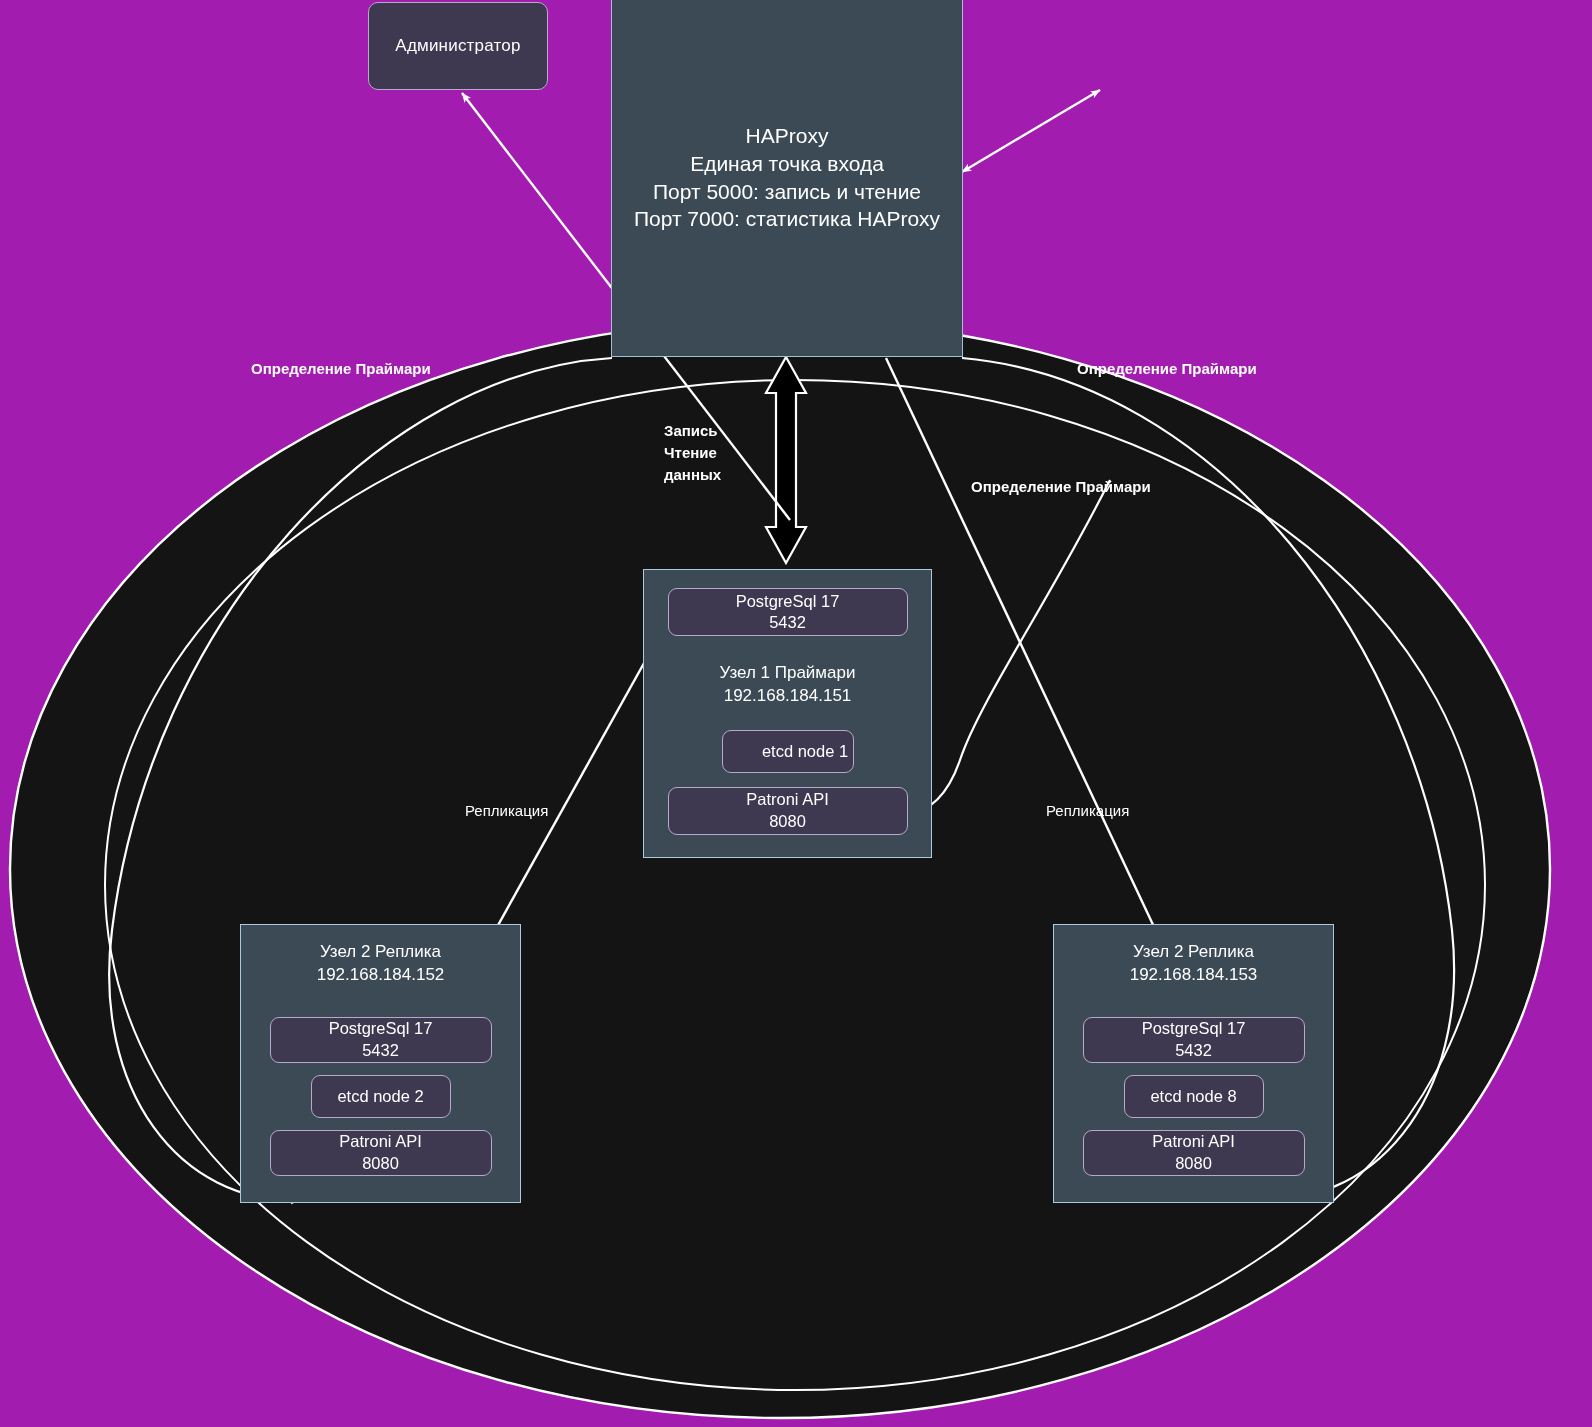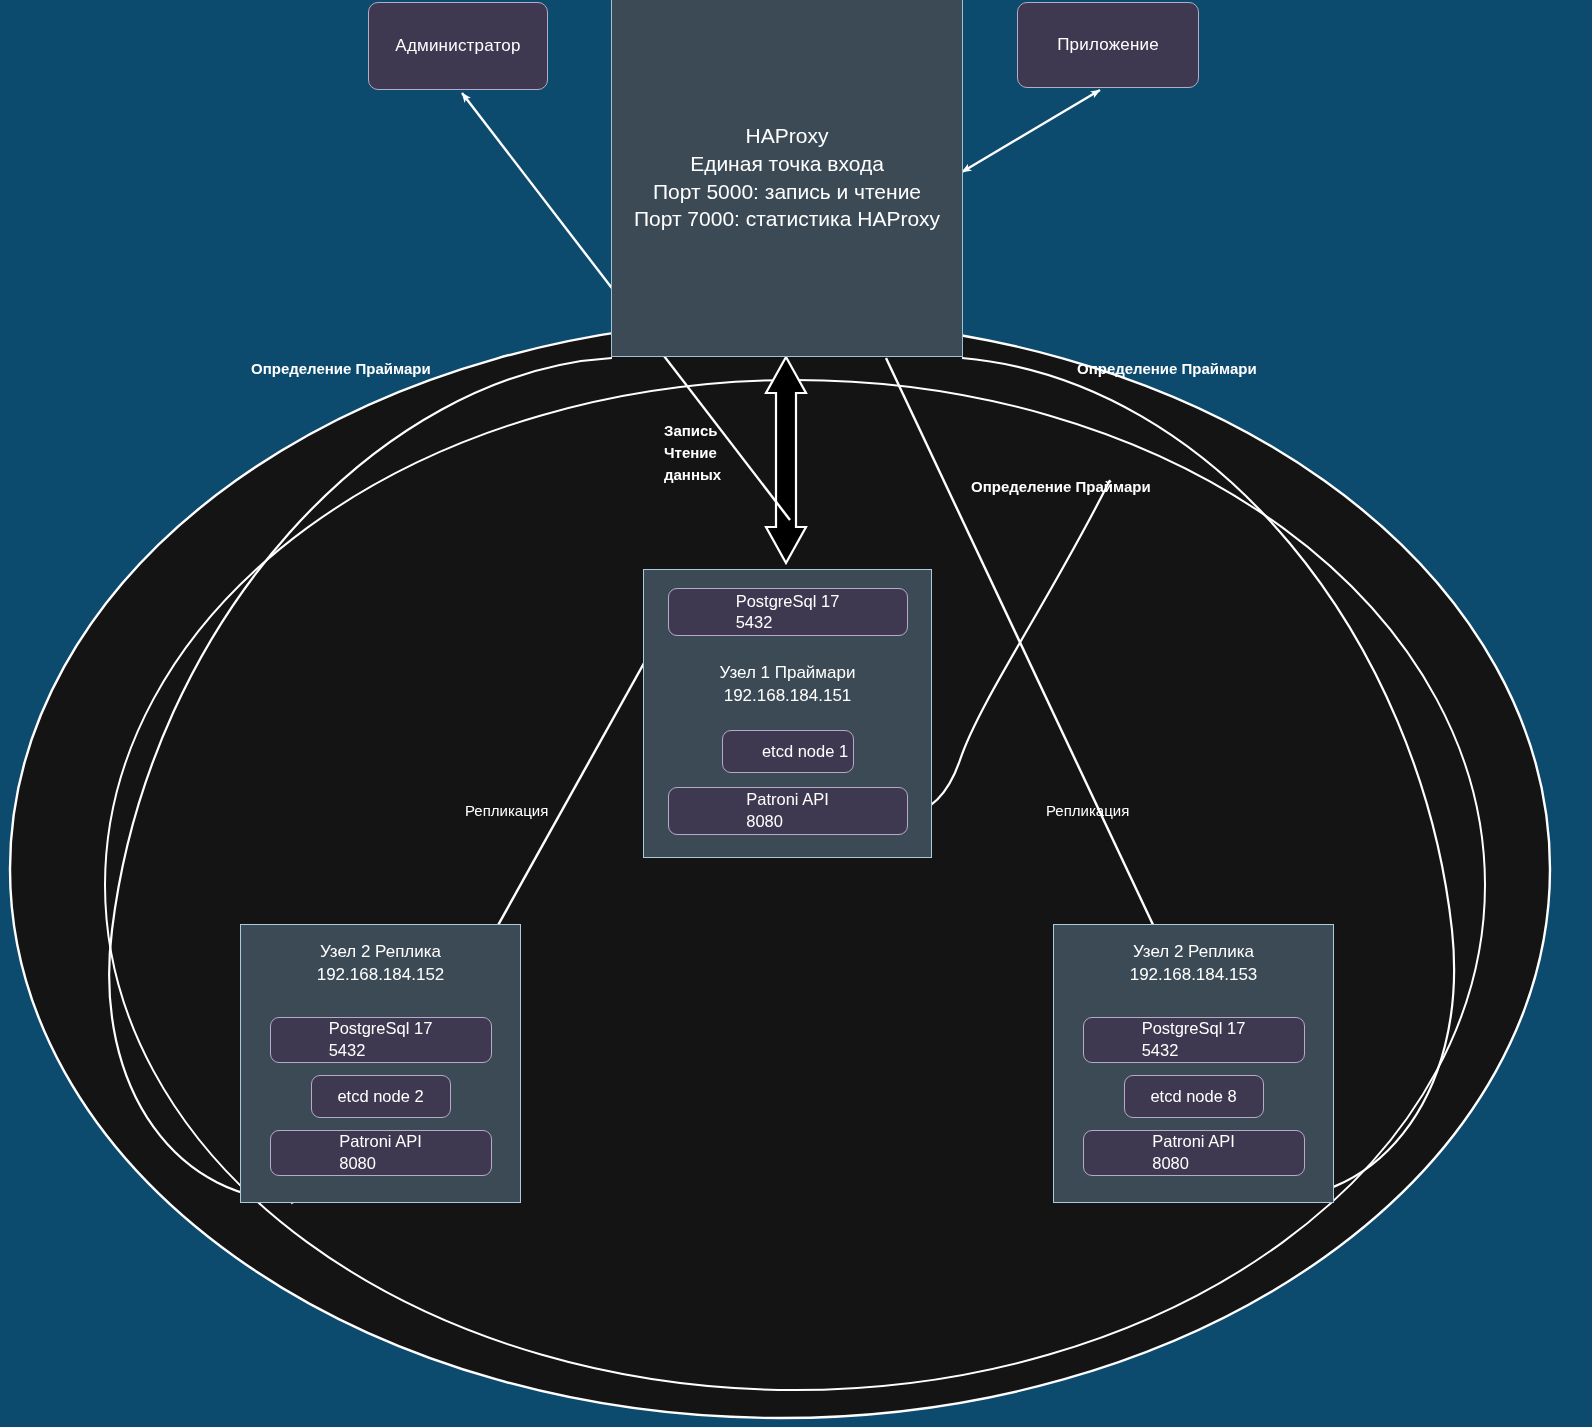--- a/index.html
+++ b/index.html
@@ -2,21 +2,21 @@
 <html><head>
 <meta charset="utf-8">
 <style>
   * { margin:0; padding:0; box-sizing:border-box; }
   html,body {
     background:#000;
     width:1592px; height:1427px;
     font-family:"Liberation Sans", sans-serif;
     overflow:hidden;
   }
-  #stage { position:relative; width:1592px; height:1427px; background:#0c4a6e; }
+  #stage { position:relative; width:1592px; height:1427px; background:#a21caf; }
   #wires { position:absolute; inset:0; width:1592px; height:1427px; }
 
   
   .pill {
     position:absolute;
     background:#3e3850;
     border:1.6px solid #b5abc9;
     border-radius:10px;
     color:#ffffff;
     display:flex; align-items:center; justify-content:center;
@@ -48,20 +48,21 @@
     color:#fff; text-align:center; font-size:17px; line-height:1.35;
     white-space:pre-line;
   }
   .svc {
     background:#3e3850;
     border:1.5px solid #b5abc9;
     border-radius:9px;
     color:#fff;
     display:flex; flex-direction:column;
     align-items:center; justify-content:center;
+    text-align:center;
     font-size:16.5px; line-height:1.3;
     white-space:pre-line;
   }
 
   
   .anno {
     position:absolute;
     color:#ffffff;
     font-size:15px;
     white-space:pre-line;
@@ -113,23 +114,20 @@
 
     <path d="M 668,620 L 448,1015" fill="none" stroke="#ffffff" stroke-width="2.4" marker-end="url(#arrowF)"></path>
 
     <path d="M 886,358 L 1196,1016" fill="none" stroke="#ffffff" stroke-width="2.4" marker-end="url(#arrowF)"></path>
   </svg>
 
   <div class="pill" style="left:368px; top:2px; width:180px; height:88px;">
     <span>Администратор</span>
   </div>
 
-  <div class="pill" style="left:1017px; top:2px; width:182px; height:86px;">
-    <span>Приложение</span>
-  </div>
 
   <div class="haproxy" style="left:611px; top:-2px; width:352px; height:359px;">
     <div>HAProxy</div>
     <div>Единая точка входа</div>
     <div>Порт 5000: запись и чтение</div>
     <div>Порт 7000: статистика HAProxy</div>
   </div>
 
 
   <div class="nodebox" style="left:643px; top:569px; width:289px; height:289px; padding-top:18px;">

